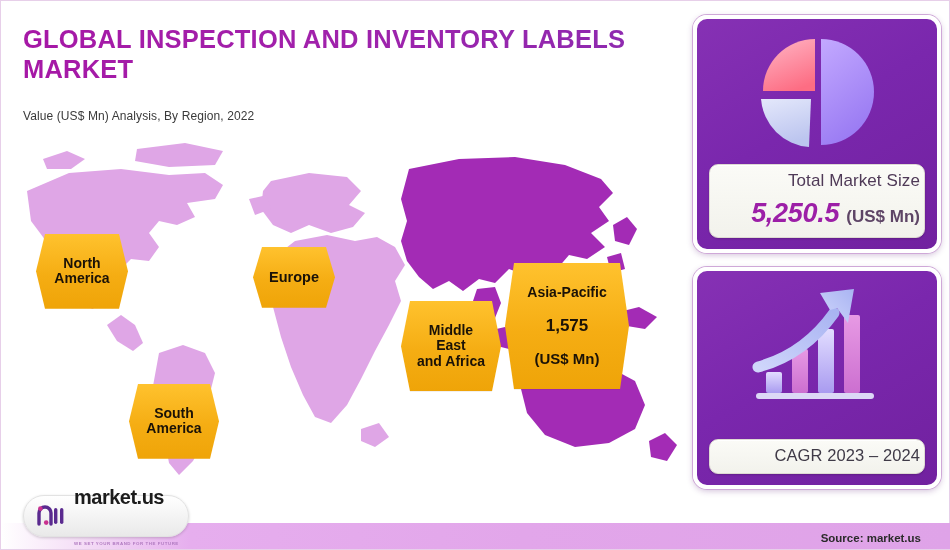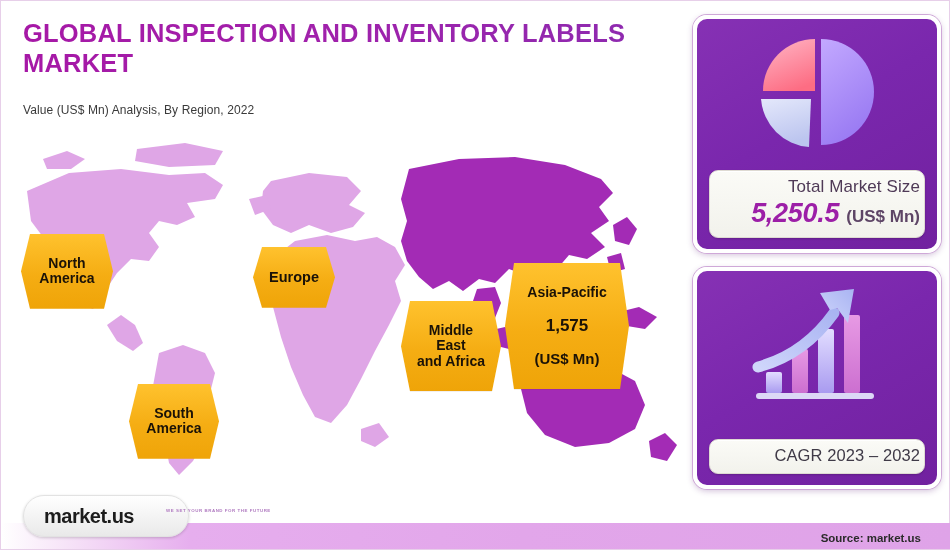--- a/index.html
+++ b/index.html
@@ -10,21 +10,21 @@
     position:relative;
     overflow:hidden;
   }
   #stage {
     position:absolute; left:0; top:0; width:950px; height:550px;
     background:#ffffff;
     border:1px solid #e7cfe9;
   }
 
   
-  #header { position:absolute; left:22px; top:18px; width:650px; }
+  #header { position:absolute; left:22px; top:24px; width:650px; }
   #title {
     font-size:25.5px; font-weight:bold; line-height:1.16;
     letter-spacing:.2px;
     background:linear-gradient(90deg,#a618a6 0%,#a121ab 45%,#8c2bb0 100%);
     -webkit-background-clip:text; background-clip:text;
     color:#9d1fa9; -webkit-text-fill-color:transparent;
     text-transform:uppercase;
   }
   #subtitle {
     margin-top:25px; font-size:12px; color:#3a3a3a; font-weight:400;
@@ -44,21 +44,21 @@
     filter:drop-shadow(1px 2px 2px rgba(60,30,0,.35));
     clip-path:polygon(9px 0, calc(100% - 9px) 0, 100% 50%, calc(100% - 9px) 100%, 9px 100%, 0 50%);
     border-radius:3px;
     font-size:14px;
     white-space:pre-line;
   }
   .tag .val { font-size:17px; display:block; }
   .tag .unit { display:block; font-size:15px; }
   .tag .name { display:block; }
 
-  #tag-na   { left:20px;  top:233px; width:92px; }
+  #tag-na   { left:35px;  top:233px; width:92px; }
   #tag-sa   { left:128px; top:383px; width:90px; }
   #tag-eu   { left:252px; top:246px; width:82px; font-size:14.5px; }
   #tag-mea  { left:400px; top:300px; width:100px; }
   #tag-apac { left:504px; top:262px; width:124px; }
 
   
   .card {
     position:absolute;
     background:linear-gradient(150deg,#8631b4 0%,#7a27ad 45%,#71219f 100%);
     border:4px solid #ffffff;
@@ -76,21 +76,21 @@
     background:linear-gradient(180deg,#fbfbf7 0%,#f2f2ec 100%);
     border-radius:9px;
     border:1px solid #dedad2;
     box-shadow:inset 0 1px 0 #ffffff, 0 1px 2px rgba(0,0,0,.18);
     text-align:right;
     padding:6px 4px 8px;
   }
   .stat-label { font-size:17px; color:#4f3a57; font-weight:500; letter-spacing:.1px; }
   .stat-value {
     font-size:27px; font-weight:bold; font-style:italic;
-    color:#9c1fa7; margin-top:1px; letter-spacing:-.3px;
+    color:#9c1fa7; margin-top:7px; letter-spacing:-.3px;
   }
   .stat-value .unit {
     font-size:17px; font-style:normal; font-weight:600; color:#5e4566;
     letter-spacing:0;
   }
   #cagr-box .stat-label { font-size:16.5px; color:#3f3a47; }
   #cagr-box .stat-value { font-size:26px; }
 
   
   #footer-bar {
@@ -99,21 +99,21 @@
   }
   #logo {
     position:absolute; left:22px; bottom:12px;
     width:166px; height:42px;
     background:linear-gradient(180deg,#ffffff 0%,#f3f3f3 55%,#e9e9e9 100%);
     border-radius:21px;
     border:1px solid #e2e2e2;
     box-shadow:0 1px 3px rgba(0,0,0,.18);
     display:flex; align-items:center; padding-left:13px; gap:7px;
   }
-  #logo-text { display:flex; flex-direction:row; justify-content:flex-end;gap:32px; }
+  #logo-text { display:flex; flex-direction:column; justify-content:flex-end;gap:32px; }
   #logo-name { font-size:20px; font-weight:bold; color:#1c1c1c; letter-spacing:-.5px; line-height:1; }
   #logo-tagline {
     font-size:4.4px; color:#b07ac0; letter-spacing:.55px; margin-top:2px;
     text-transform:uppercase; font-weight:bold; white-space:nowrap;
   }
   #source {
     position:absolute; right:28px; bottom:5px;
     font-size:11.5px; color:#2b2b2b; font-weight:bold;
   }
 </style>
@@ -243,21 +243,21 @@
         <rect x="24" y="93" width="16" height="21" rx="2" fill="url(#bA)"></rect>
         <rect x="50" y="70" width="16" height="44" rx="2" fill="url(#bB)"></rect>
         <rect x="76" y="50" width="16" height="64" rx="2" fill="url(#bA)"></rect>
         <rect x="102" y="36" width="16" height="78" rx="2" fill="url(#bB)"></rect>
         <rect x="14" y="114" width="118" height="6" rx="3" fill="#dcd8f6"></rect>
         <path d="M16 88 C46 80 72 62 92 34" stroke="url(#arrowG)" stroke-width="11" fill="none" stroke-linecap="round"></path>
         <path d="M78 14 L112 10 L106 44 L95 29 L88 31 Z" fill="url(#arrowG)"></path>
       </svg>
     </div>
     <div class="stat-box" id="cagr-box">
-      <div class="stat-label">CAGR 2023 – 2032</div>
+      <div class="stat-label">CAGR 2023 – 2024</div>
     </div>
   </div>
 
   <div id="footer-bar"></div>
 
   <div id="logo">
     <svg width="30" height="24" viewBox="0 0 30 24" xmlns="http://www.w3.org/2000/svg">
       <path d="M2 20 L2 9 A6 6 0 0 1 14 9 L14 20" stroke="#5a2a8f" stroke-width="3.4" fill="none" stroke-linecap="round"></path>
       <rect x="17" y="4" width="3.4" height="16" rx="1.7" fill="#5a2a8f"></rect>
       <rect x="23" y="4" width="3.4" height="16" rx="1.7" fill="#5a2a8f"></rect>

